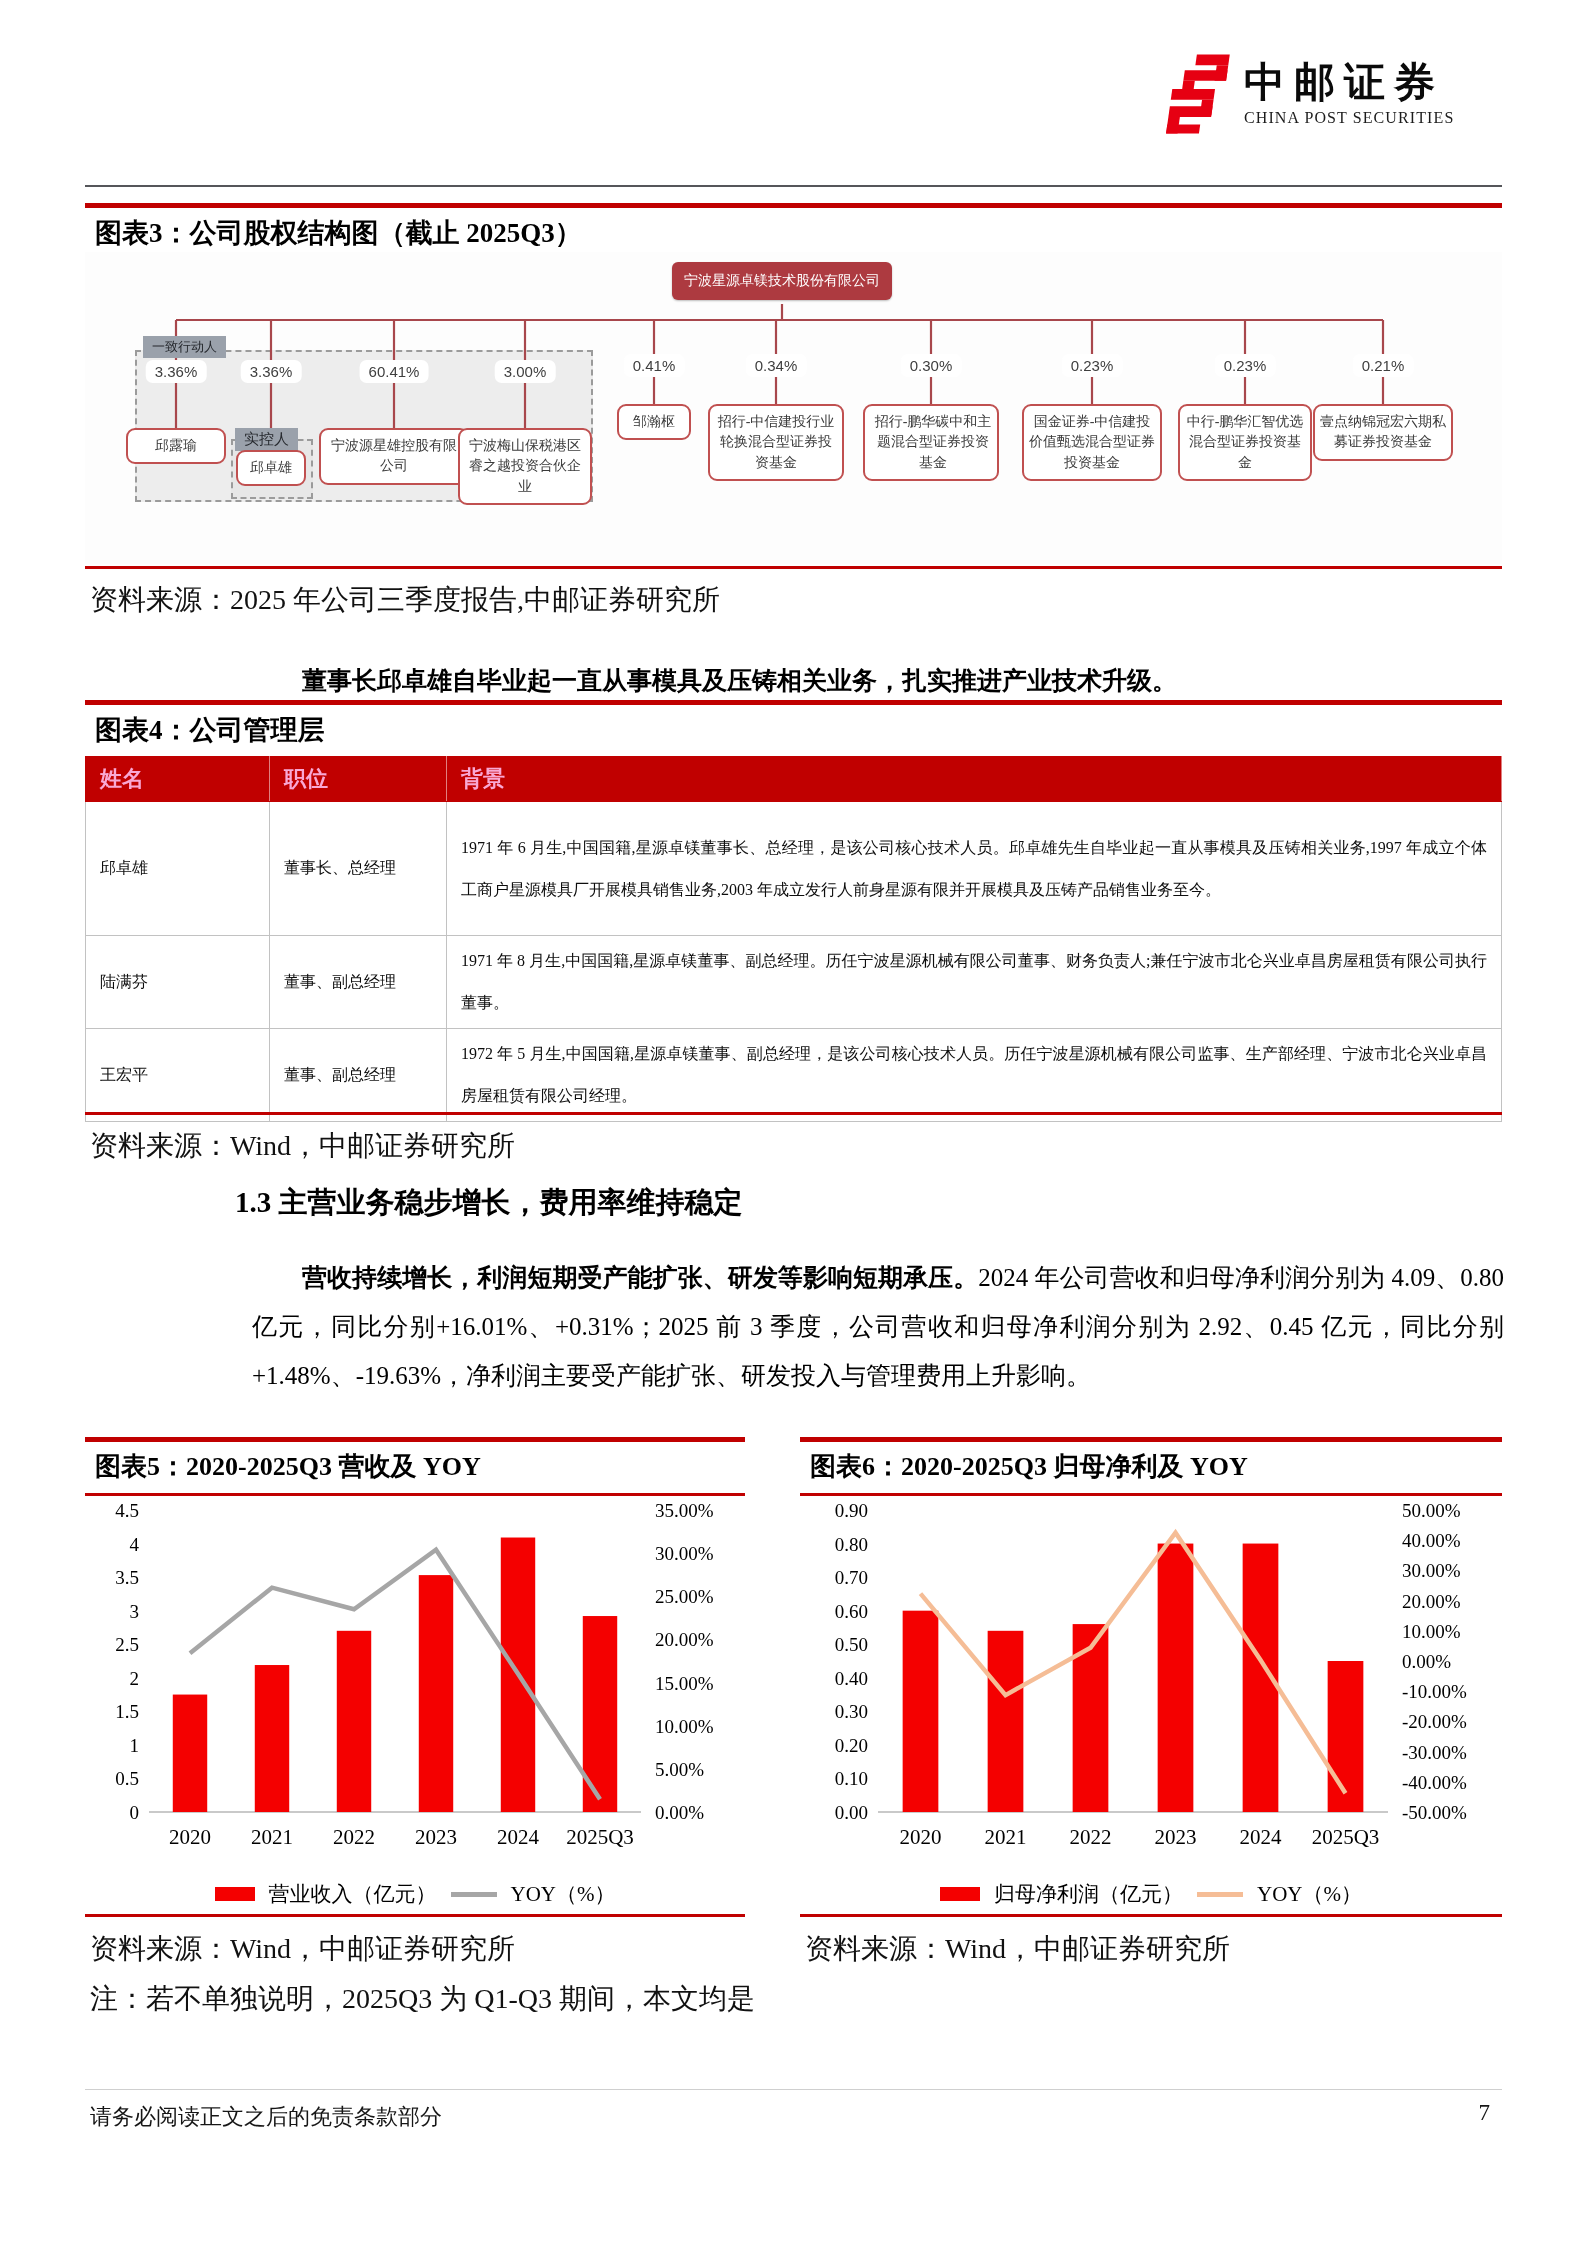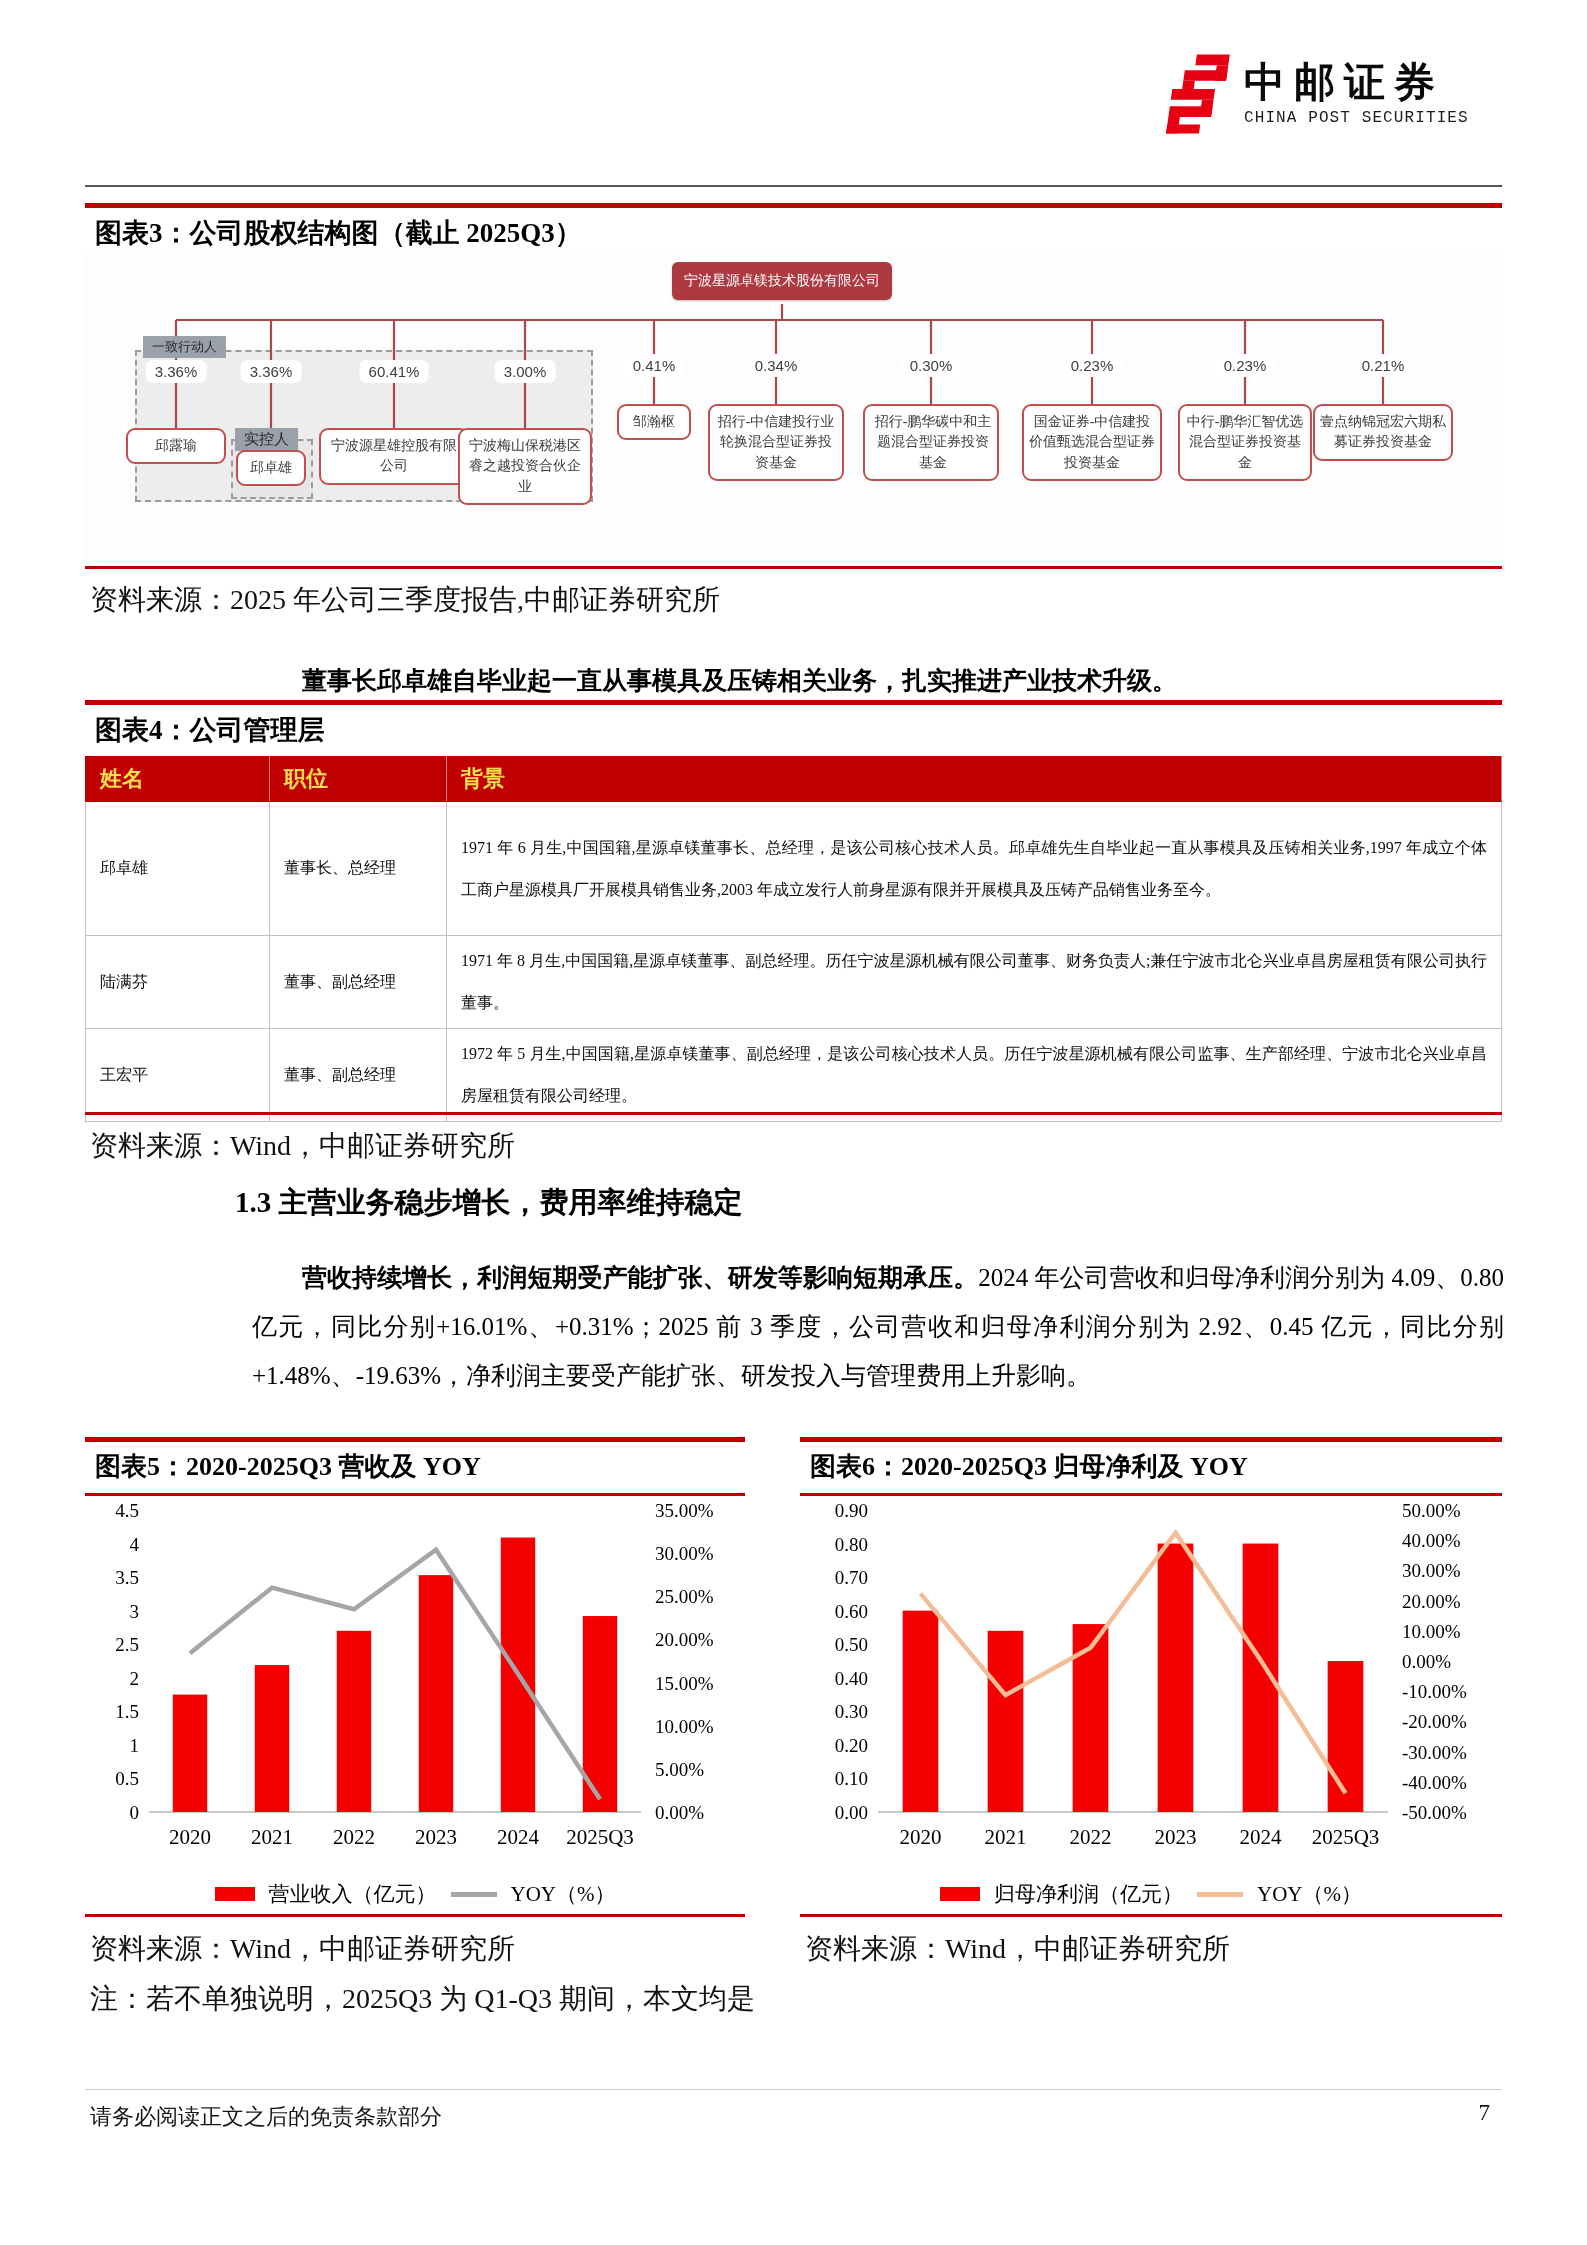--- a/index.html
+++ b/index.html
@@ -2,21 +2,21 @@
 <html><head>
 <meta charset="utf-8">
 <style>
   html,body{margin:0;padding:0;background:#e8e8e8;}
   .page{position:relative;width:1587px;height:2245px;background:#ffffff;margin:0 auto;
         font-family:"Liberation Serif","DejaVu Serif",serif;color:#000;overflow:hidden;}
 
   
   .logo{position:absolute;left:1156px;top:52px;display:flex;align-items:center;gap:14px;}
   .logo-cn{font-family:"Liberation Sans","DejaVu Sans",sans-serif;font-size:41px;font-weight:bold;color:#0a0a0a;letter-spacing:9px;line-height:1.05;white-space:nowrap;}
-  .logo-en{font-family:Liberation Mono, monospace;font-size:16px;color:#1c1c1c;letter-spacing:1.1px;margin-top:4px;white-space:nowrap;}
+  .logo-en{font-family:Liberation Serif, serif;font-size:16px;color:#1c1c1c;letter-spacing:1.1px;margin-top:4px;white-space:nowrap;}
   .header-rule{position:absolute;left:85px;top:185px;width:1417px;height:2px;background:#55565a;}
 
   
   .fig-head{position:absolute;border-top:5px solid #c00000;border-bottom:3px solid #c00000;
             padding:7px 10px 9px;font-weight:bold;font-size:27px;background:#fff;box-sizing:border-box;}
   .fig-bottom{position:absolute;height:3px;background:#c00000;}
 
   .src{position:absolute;font-size:28px;color:#111;white-space:nowrap;}
 
   
@@ -32,21 +32,21 @@
            font-family:"Liberation Sans","DejaVu Sans",sans-serif;}
   .org-group{position:absolute;left:50px;top:98px;width:458px;height:152px;background:#ededed;
              border:2px dashed #9b9b9b;box-sizing:border-box;}
   .org-tag{position:absolute;background:#9aa1ab;color:#26292e;font-size:13px;padding:2px 9px;
            font-family:"Liberation Sans","DejaVu Sans",sans-serif;white-space:nowrap;}
   .org-subbox{position:absolute;left:146px;top:187px;width:82px;height:60px;border:2px dashed #9b9b9b;
               background:#e7e7e7;box-sizing:border-box;}
 
   
   .mtable{position:absolute;left:85px;top:756px;width:1417px;border-collapse:collapse;table-layout:fixed;}
-  .mtable th{background:#c00000;color:#fde047;font-size:22px;font-weight:bold;text-align:left;
+  .mtable th{background:#c00000;color:#f9a8d4;font-size:22px;font-weight:bold;text-align:left;
              padding:0 14px;height:44px;border:1px solid #c00000;border-right:1px solid #e08080;}
   .mtable td{border:1px solid #c2c2c2;font-size:16px;color:#0d0d0d;vertical-align:middle;
              padding:4px 14px;background:#fff;}
   .mtable td.bg{line-height:42px;text-align:justify;}
 
   .para{position:absolute;left:252px;width:1252px;font-size:25px;line-height:49px;text-align:justify;}
   .indent{text-indent:50px;display:block;}
   .sec-head{position:absolute;left:235px;font-size:29px;font-weight:bold;white-space:nowrap;}
 
   

